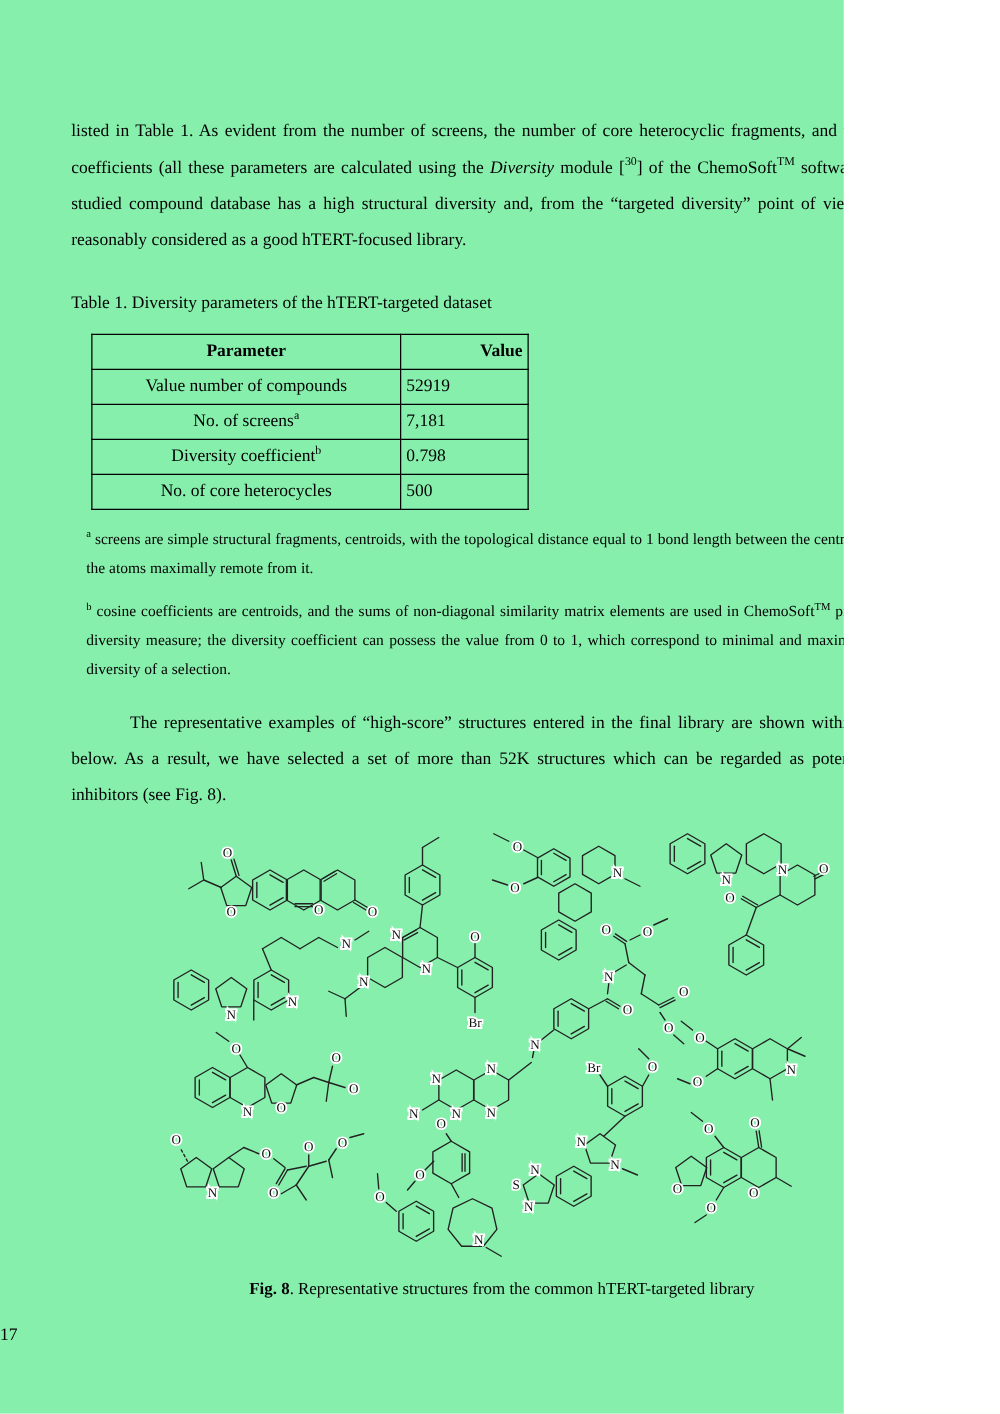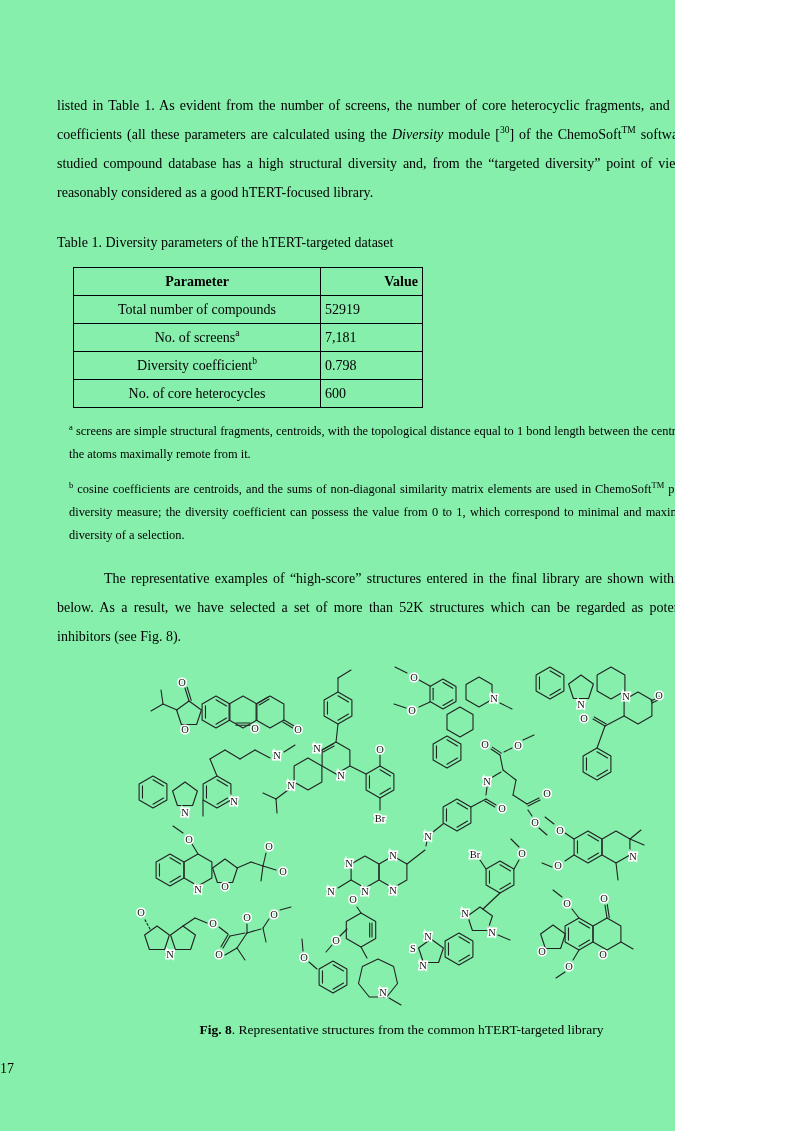--- a/index.html
+++ b/index.html
@@ -39,34 +39,34 @@
 
     <table>
       <thead>
         <tr>
           <th class="c1">Parameter</th>
           <th class="c2">Value</th>
         </tr>
       </thead>
       <tbody>
         <tr>
-          <td class="c1"><span>Total number of compounds</span><sup></sup></td>
+          <td class="c1"><span>Value number of compounds</span><sup></sup></td>
           <td class="c2">52919</td>
         </tr>
         <tr>
           <td class="c1"><span>No. of screens</span><sup>a</sup></td>
           <td class="c2">7,181</td>
         </tr>
         <tr>
           <td class="c1"><span>Diversity coefficient</span><sup>b</sup></td>
           <td class="c2">0.798</td>
         </tr>
         <tr>
           <td class="c1"><span>No. of core heterocycles</span><sup></sup></td>
-          <td class="c2">600</td>
+          <td class="c2">500</td>
         </tr>
       </tbody>
     </table>
 
     <div class="fnotes">
       <p class="fn"><sup>a</sup><span> screens are simple structural fragments, centroids, with the topological distance equal to 1 bond length between the central atom and the atoms maximally remote from it.</span></p>
       <p class="fn"><sup>b</sup><span> cosine coefficients are centroids, and the sums of non-diagonal similarity matrix elements are used in ChemoSoft</span><sup>TM</sup><span> program as a diversity measure; the diversity coefficient can possess the value from 0 to 1, which correspond to minimal and maximal possible diversity of a selection.</span></p>
     </div>
 
     <p class="para" id="p2">The representative examples of “high-score” structures entered in the final library are shown within the figure below. As a result, we have selected a set of more than 52K structures which can be regarded as potential hTERT inhibitors (see Fig. 8).</p>

